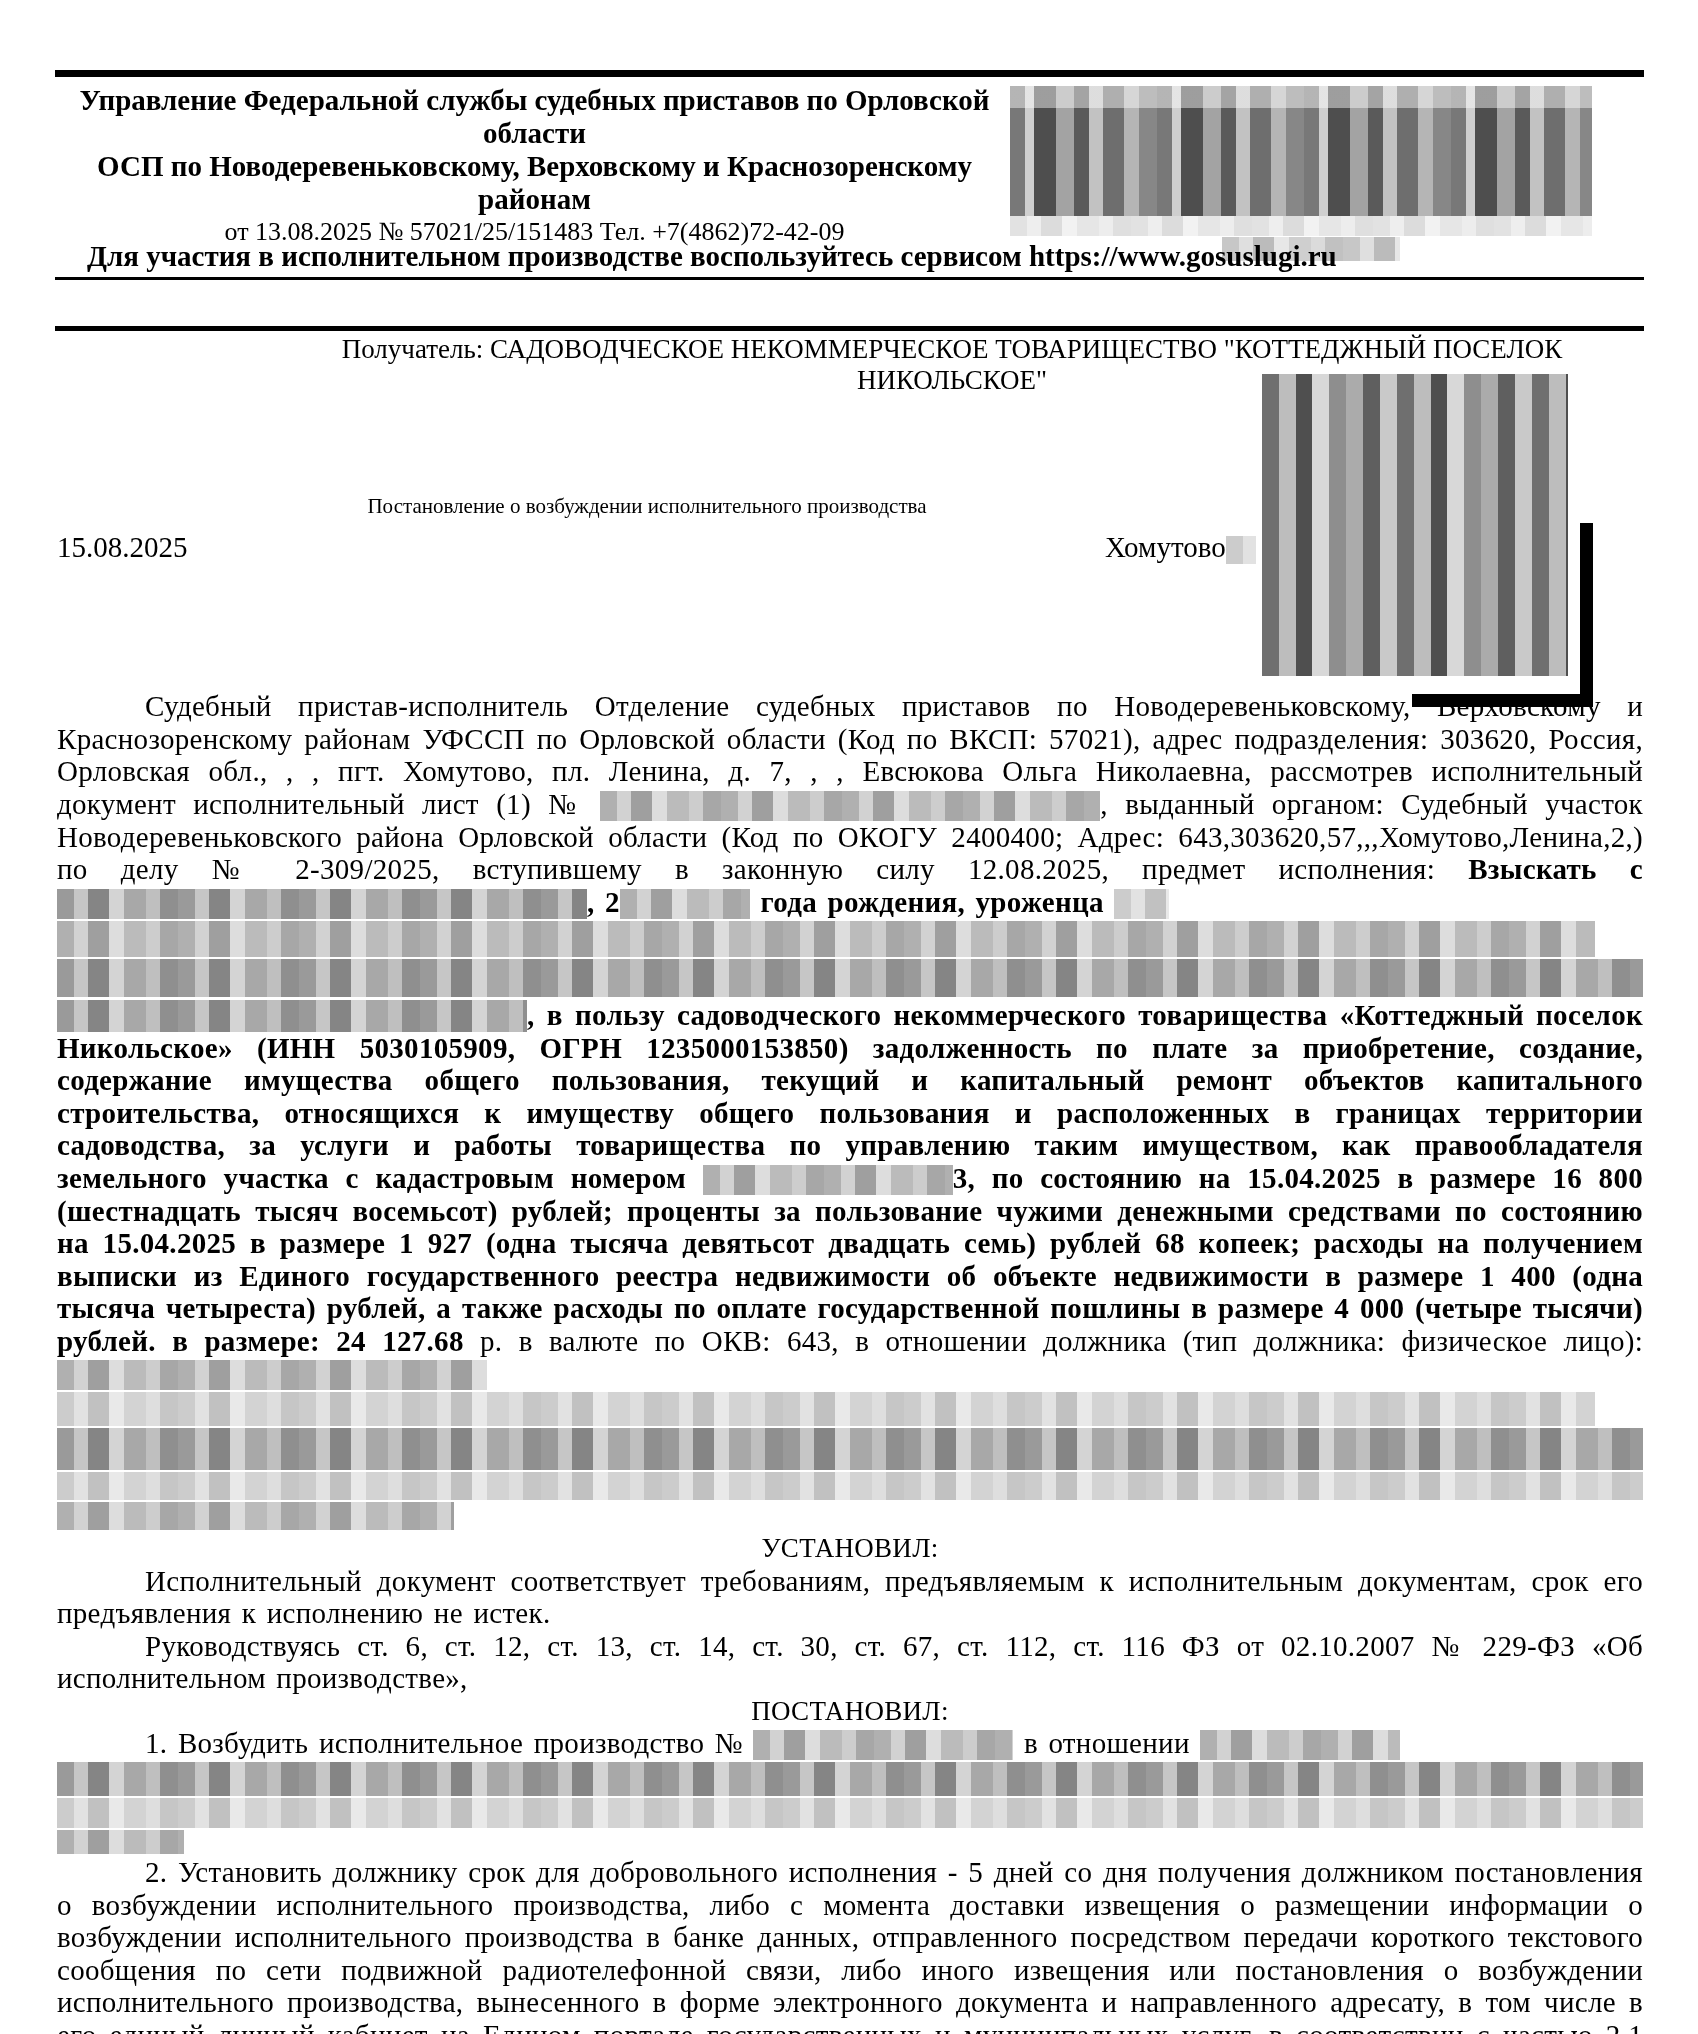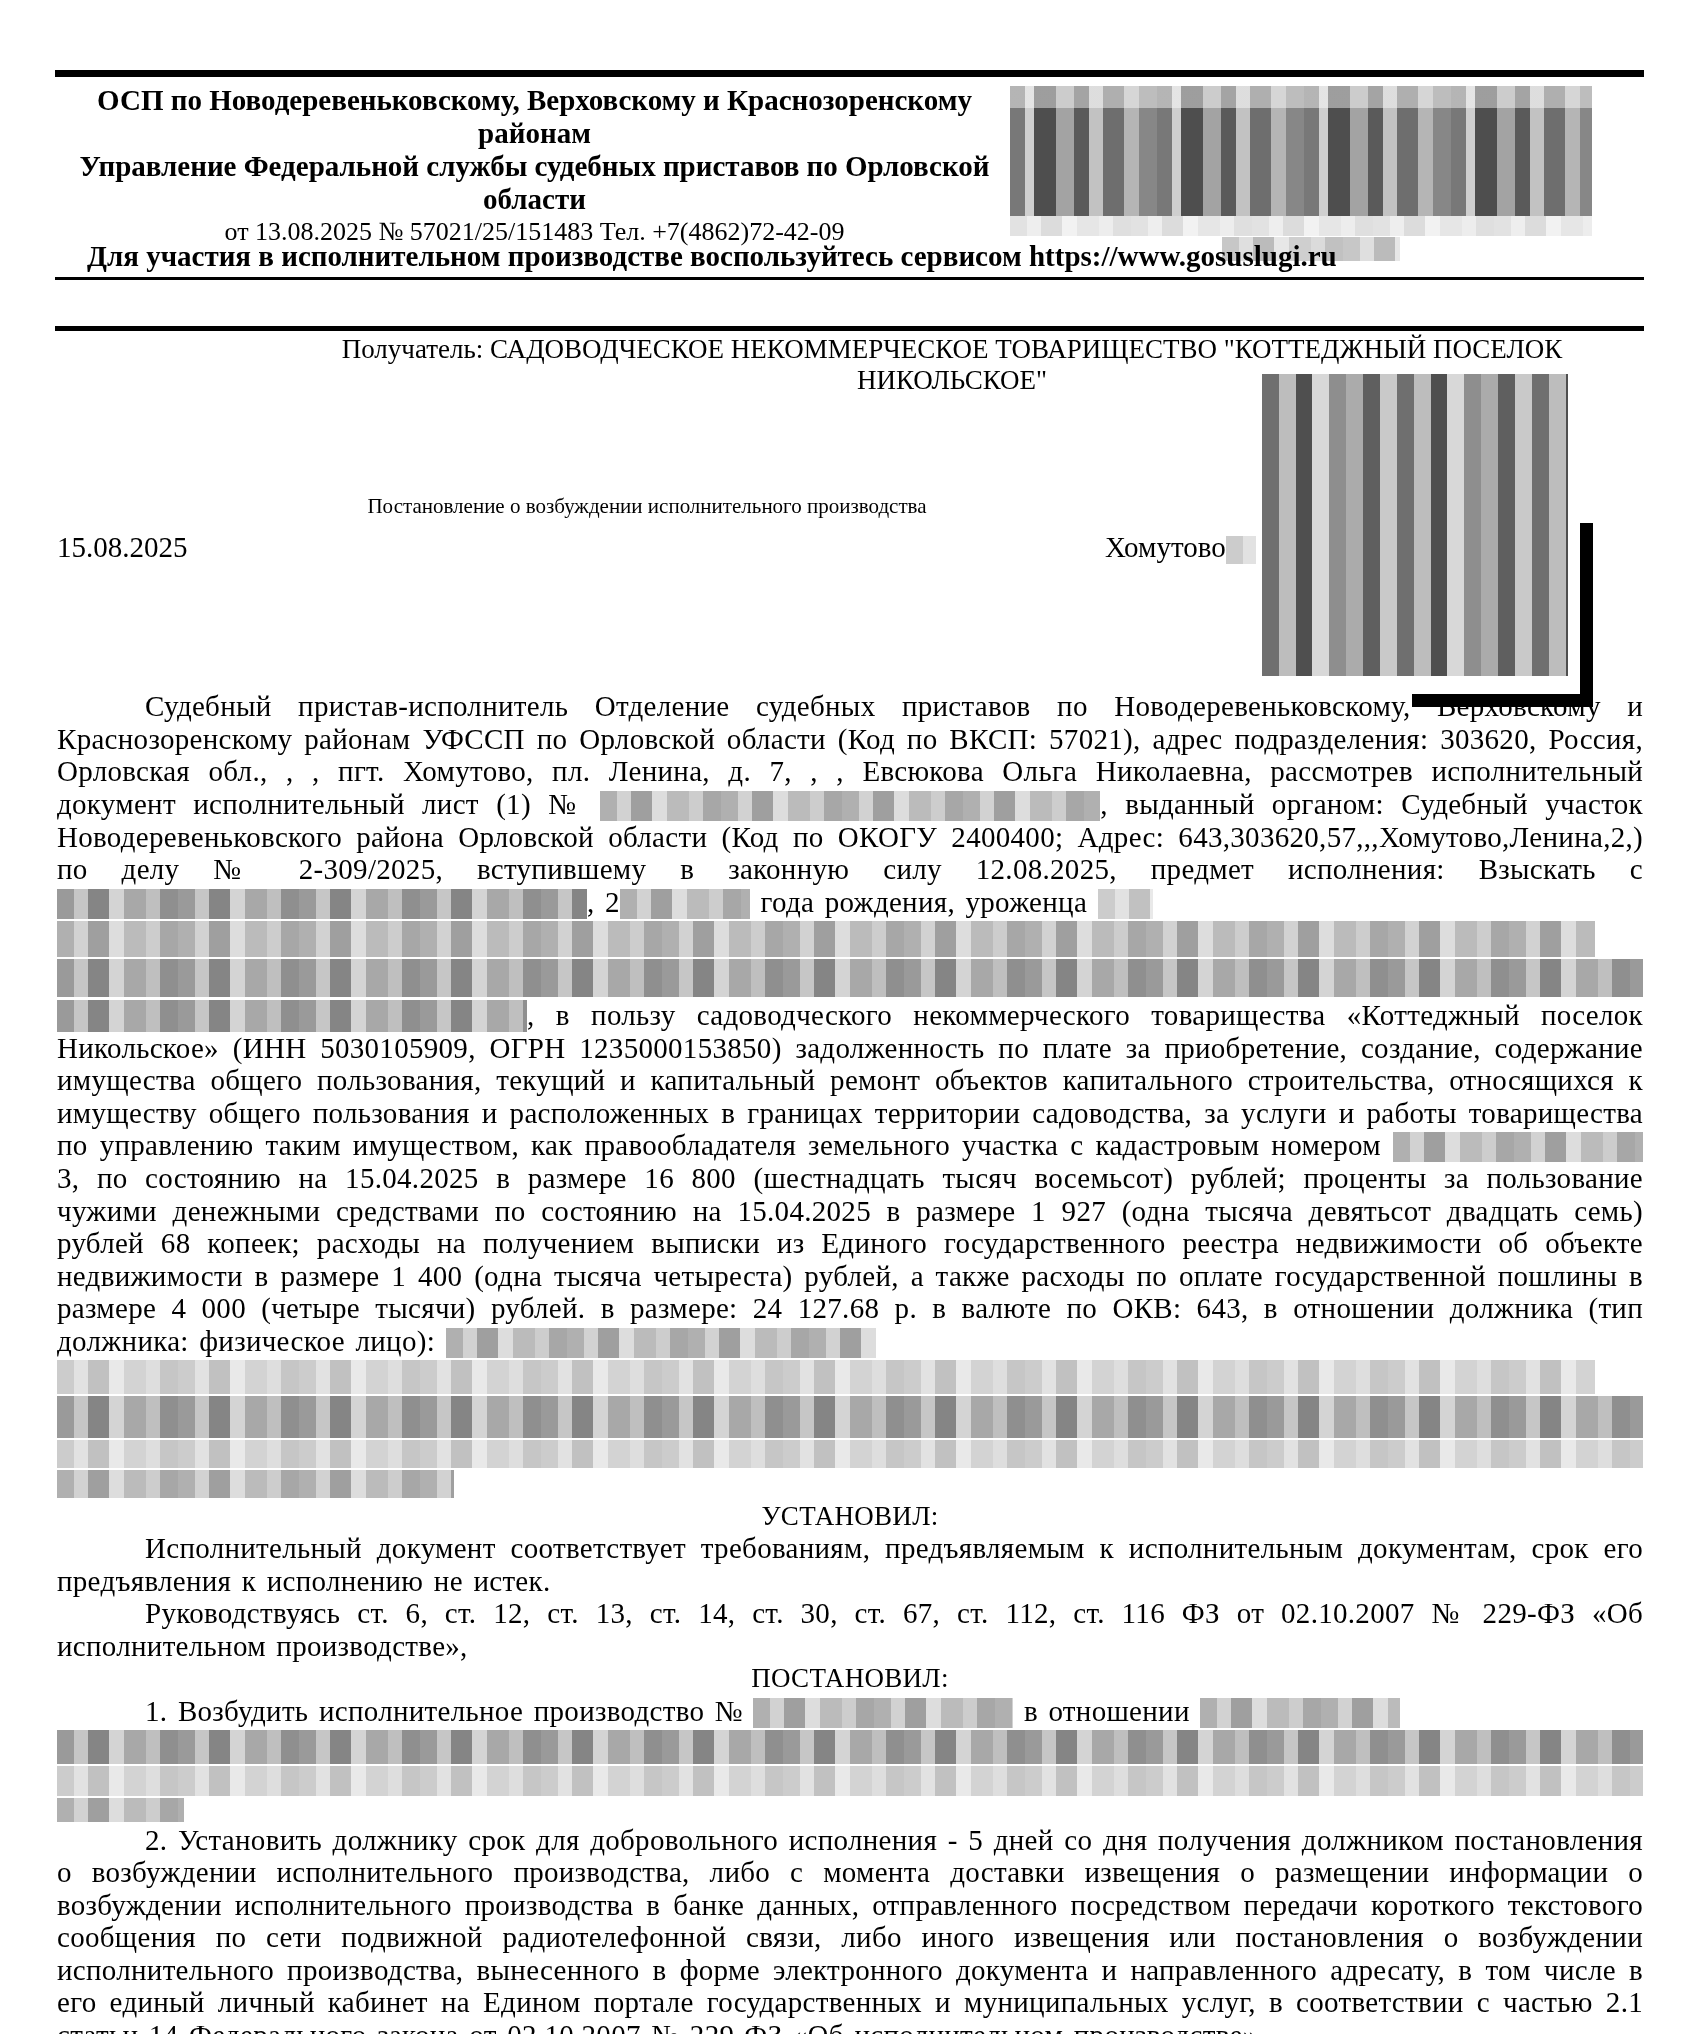--- a/index.html
+++ b/index.html
@@ -57,36 +57,36 @@
   .doc-place{position:absolute;left:1105px;top:531px;font-size:29px;}
   
   .body{
     position:absolute;left:57px;top:690px;width:1586px;
     font-size:29px;line-height:32.5px;text-align:justify;
     letter-spacing:.3px;word-spacing:3px;
   }
   .body p{margin:0;}
   .indent{text-indent:88px;}
   .center-head{text-align:center;font-size:27px;margin:0;}
-  b,.b{font-weight:normal;margin-top:16px;}
+  b,.b{font-weight:bold;margin-top:16px;}
 </style>
 </head>
 <body>
 
 <div class="page">
 
   <div class="rule" style="left:55px;top:70px;width:1589px;height:7px;"></div>
 
   <div class="barcode" style="position:absolute;left:1010px;top:86px;width:582px;height:130px;"></div>
   <div class="px px-light" style="position:absolute;left:1010px;top:216px;width:582px;height:20px;opacity:.28;"></div>
   <div class="px px-mid" style="position:absolute;left:1222px;top:237px;width:178px;height:24px;opacity:.55;"></div>
 
   <div class="org-block">
+    <div>Управление Федеральной службы судебных приставов по Орловской области</div>
     <div>ОСП по Новодеревеньковскому, Верховскому и Краснозоренскому районам</div>
-    <div>Управление Федеральной службы судебных приставов по Орловской области</div>
     <div class="org-sub">от 13.08.2025 № 57021/25/151483 Тел. +7(4862)72-42-09</div>
   </div>
 
   <div class="service-line" style="top:240px;">Для участия в исполнительном производстве воспользуйтесь сервисом https://www.gosuslugi.ru</div>
   <div class="rule" style="left:55px;top:277px;width:1589px;height:3px;"></div>
   <div class="rule" style="left:55px;top:326px;width:1589px;height:5px;"></div>
 
   <div class="recipient">Получатель: САДОВОДЧЕСКОЕ НЕКОММЕРЧЕСКОЕ ТОВАРИЩЕСТВО "КОТТЕДЖНЫЙ ПОСЕЛОК НИКОЛЬСКОЕ"</div>
 
   <div class="qr" style="position:absolute;left:1262px;top:374px;width:306px;height:302px;"></div>

